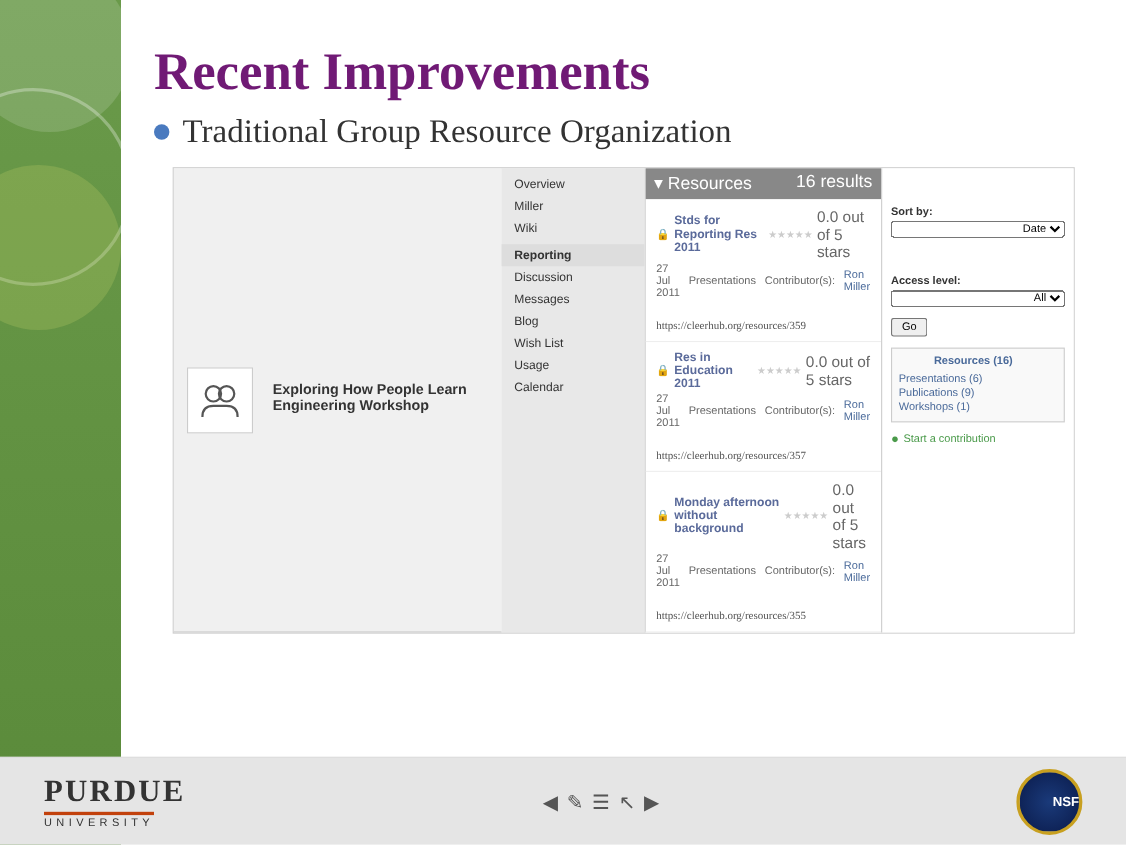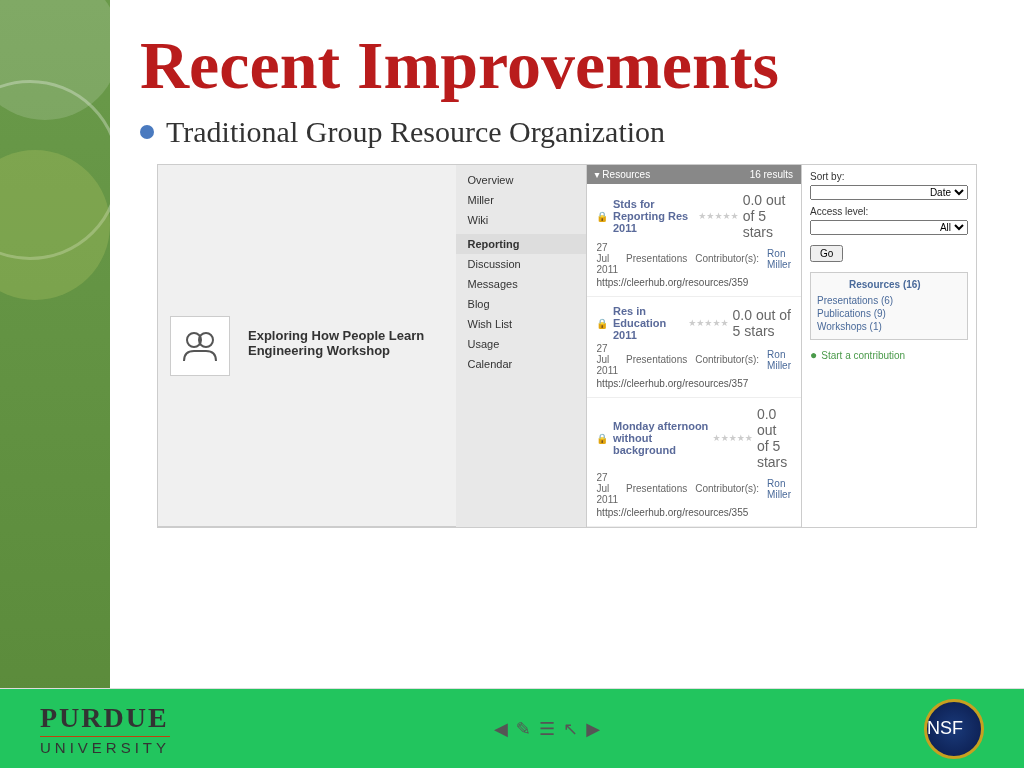--- a/index.html
+++ b/index.html
@@ -53,21 +53,21 @@
       background: rgba(180,200,100,0.3);
     }
 
     
     .bottom-bar {
       position: absolute;
       bottom: 0;
       left: 0;
       width: 1024px;
       height: 80px;
-      background: #22c55e;
+      background: #e5e5e5;
       border-top: 1px solid #ddd;
       display: flex;
       align-items: center;
       justify-content: space-between;
       padding: 0 40px;
       z-index: 2;
     }
 
     
     .main-content {
@@ -75,26 +75,26 @@
       left: 110px;
       top: 0;
       width: 914px;
       height: 688px;
       background: #fff;
       padding: 20px 30px;
     }
 
     
     .slide-title {
-      font-size: 68px;
-      font-weight: bold;
-      color: #b91c1c;
+      font-size: 48px;
+      font-weight: bold;
+      color: #701a75;
       font-family: Georgia, serif;
       margin-bottom: 10px;
-      margin-top: 6px;
+      margin-top: 18px;
     }
 
     
     .logo-area {
       position: absolute;
       top: 15px;
       right: 20px;
       text-align: center;
     }
 
@@ -202,21 +202,21 @@
     .resource-main {
       flex: 1;
       background: #fff;
       border-left: 1px solid #ccc;
     }
 
     .resource-bar {
       background: #888;
       color: #fff;
       padding: 4px 8px;
-      font-size: 10px;
+      font-size: 16px;
       display: flex;
       justify-content: space-between;
     }
 
     .resource-item {
       padding: 8px 10px;
       border-bottom: 1px solid #eee;
     }
 
     .resource-item-title {
@@ -239,21 +239,22 @@
       color: #666;
       margin-top: 2px;
       display: flex;
       gap: 8px;
       align-items: center;
     }
 
     .resource-link {
       font-size: 10px;
       color: #555;
-      margin-top: 2px;
+      margin-top: 19px;
+      font-family: Liberation Serif, serif;
     }
 
     .stars {
       color: #ccc;
       font-size: 9px;
       display: flex;
       gap: 2px;
     }
 
     .rating-text {
@@ -266,21 +267,22 @@
     .screen-right {
       width: 175px;
       background: #fff;
       border-left: 1px solid #ccc;
       padding: 6px 8px;
     }
 
     .sort-label {
       font-size: 10px;
       color: #333;
-      font-weight: normal;
+      font-weight: bold;
+      margin-top: 28px;
     }
 
     .sort-select {
       width: 100%;
       font-size: 10px;
       margin-top: 2px;
       margin-bottom: 6px;
       text-align: right;
     }
 
@@ -327,40 +329,40 @@
       align-items: flex-start;
     }
     .purdue-text {
       font-size: 28px;
       font-weight: 900;
       color: #333;
       font-family: Georgia, serif;
       letter-spacing: 2px;
     }
     .purdue-sub {
-      font-size: 15px;
+      font-size: 10px;
       letter-spacing: 4px;
       color: #333;
-      border-top: 1px solid #c2410c;
+      border-top: 3px solid #c2410c;
       margin-top: 2px;
       padding-top: 2px;
     }
 
     
     .nsf-badge {
       width: 60px;
       height: 60px;
       border-radius: 50%;
       background: radial-gradient(circle, #1a3a7a, #0a1a4a);
       display: flex;
       align-items: center;
-      justify-content: flex-start;
+      justify-content: flex-end;
       color: #fff;
-      font-size: 18px;
-      font-weight: normal;
+      font-size: 12px;
+      font-weight: bold;
       border: 3px solid #c8a020;
     }
 
     
     .bottom-controls {
       display: flex;
       align-items: center;
       gap: 8px;
       font-size: 18px;
       color: #555;

